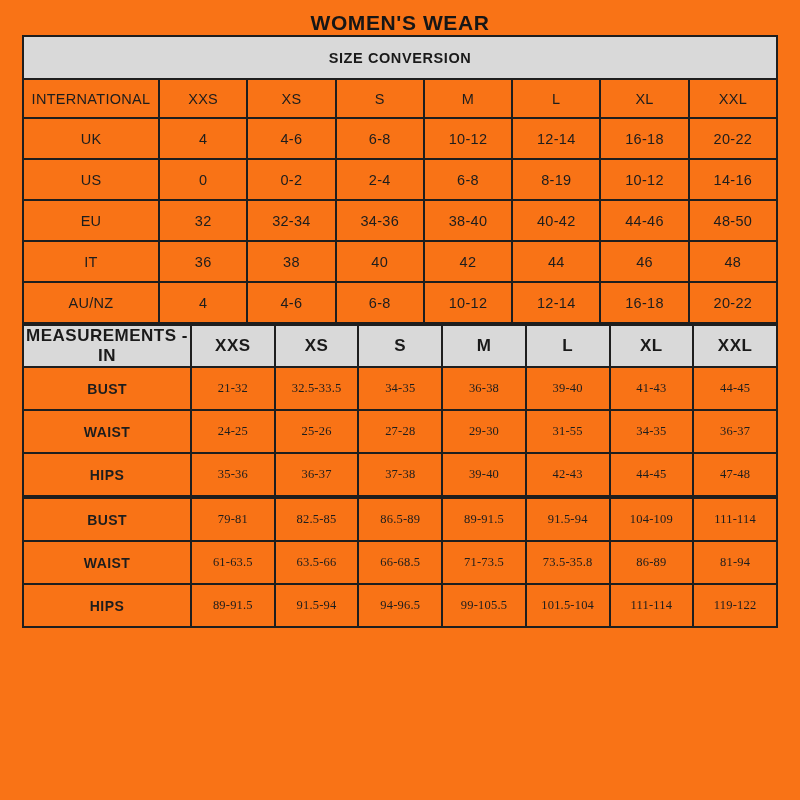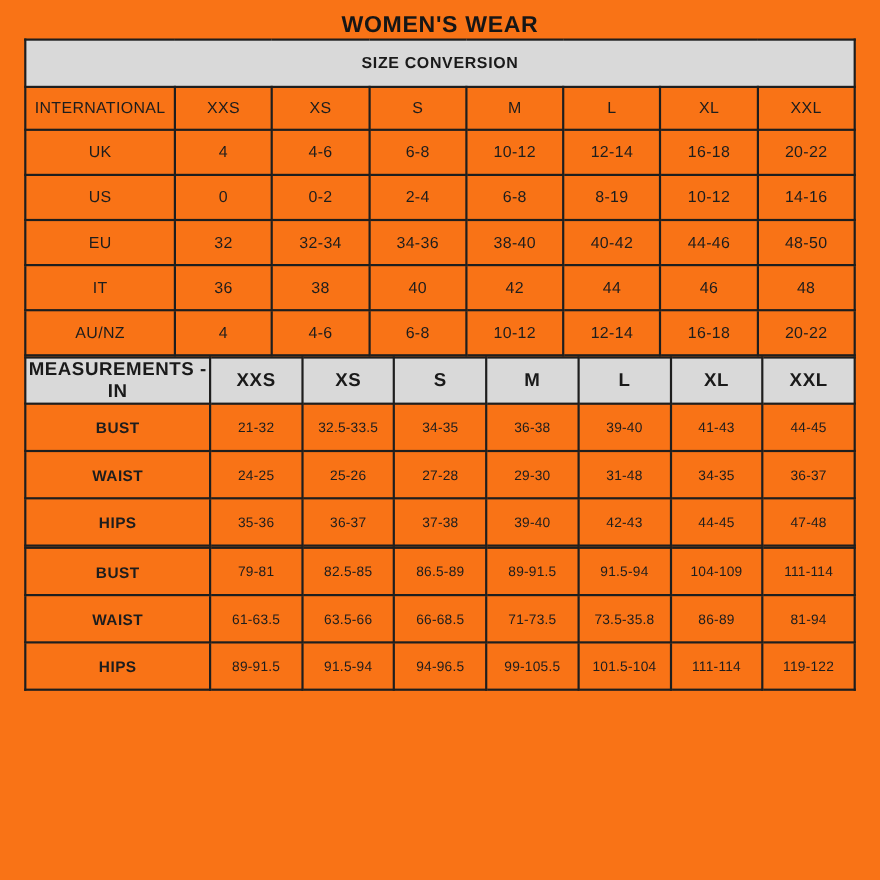--- a/index.html
+++ b/index.html
@@ -75,20 +75,21 @@
     height: 43px;
     font-size: 14px;
     font-weight: 700;
     letter-spacing: 0.4px;
   }
   .t2 td.data-cell, .t3 td.data-cell {
     height: 43px;
     font-size: 12.5px;
     font-weight: 400;
     letter-spacing: 0.2px;
+    font-family: Liberation Serif, serif;
   }
 </style>
 </head>
 <body>
 
 <div class="sheet">
 
   <h1 class="page-title">WOMEN'S WEAR</h1>
 
   <table class="size-table t1">
@@ -200,21 +201,21 @@
       <td class="data-cell">39-40</td>
       <td class="data-cell">41-43</td>
       <td class="data-cell">44-45</td>
     </tr>
     <tr>
       <td class="label-cell">WAIST</td>
       <td class="data-cell">24-25</td>
       <td class="data-cell">25-26</td>
       <td class="data-cell">27-28</td>
       <td class="data-cell">29-30</td>
-      <td class="data-cell">31-48</td>
+      <td class="data-cell">31-55</td>
       <td class="data-cell">34-35</td>
       <td class="data-cell">36-37</td>
     </tr>
     <tr>
       <td class="label-cell">HIPS</td>
       <td class="data-cell">35-36</td>
       <td class="data-cell">36-37</td>
       <td class="data-cell">37-38</td>
       <td class="data-cell">39-40</td>
       <td class="data-cell">42-43</td>

